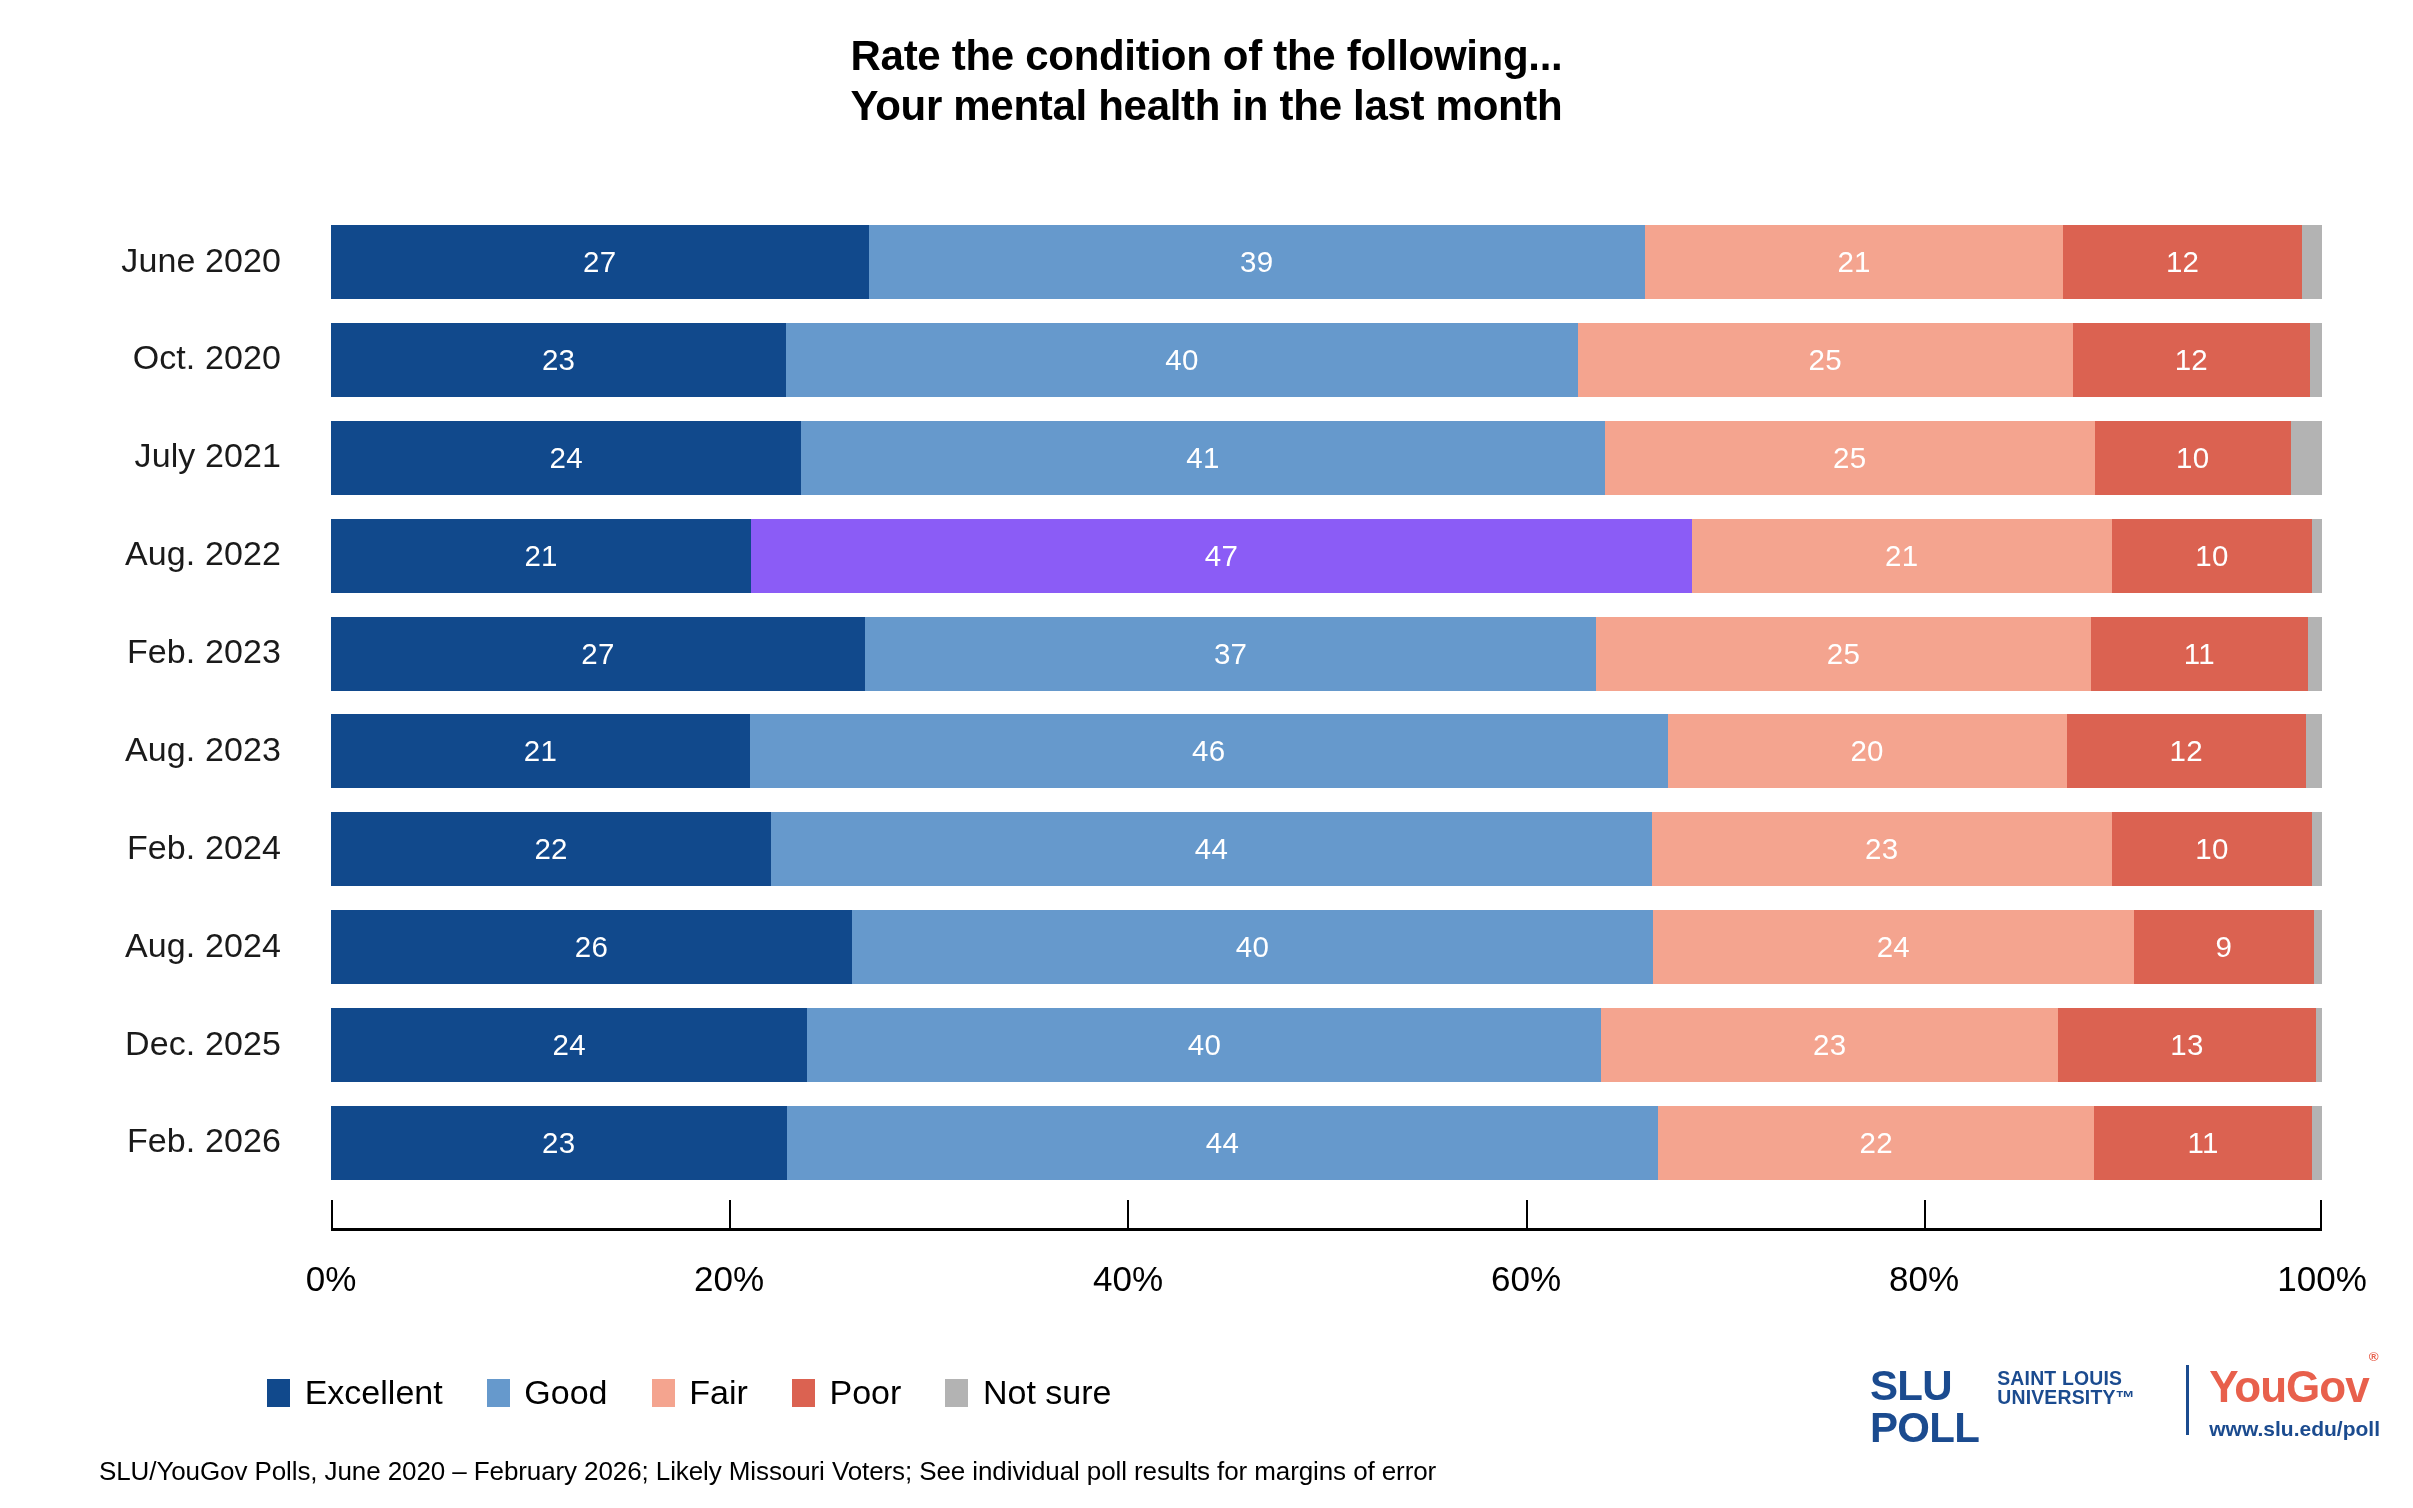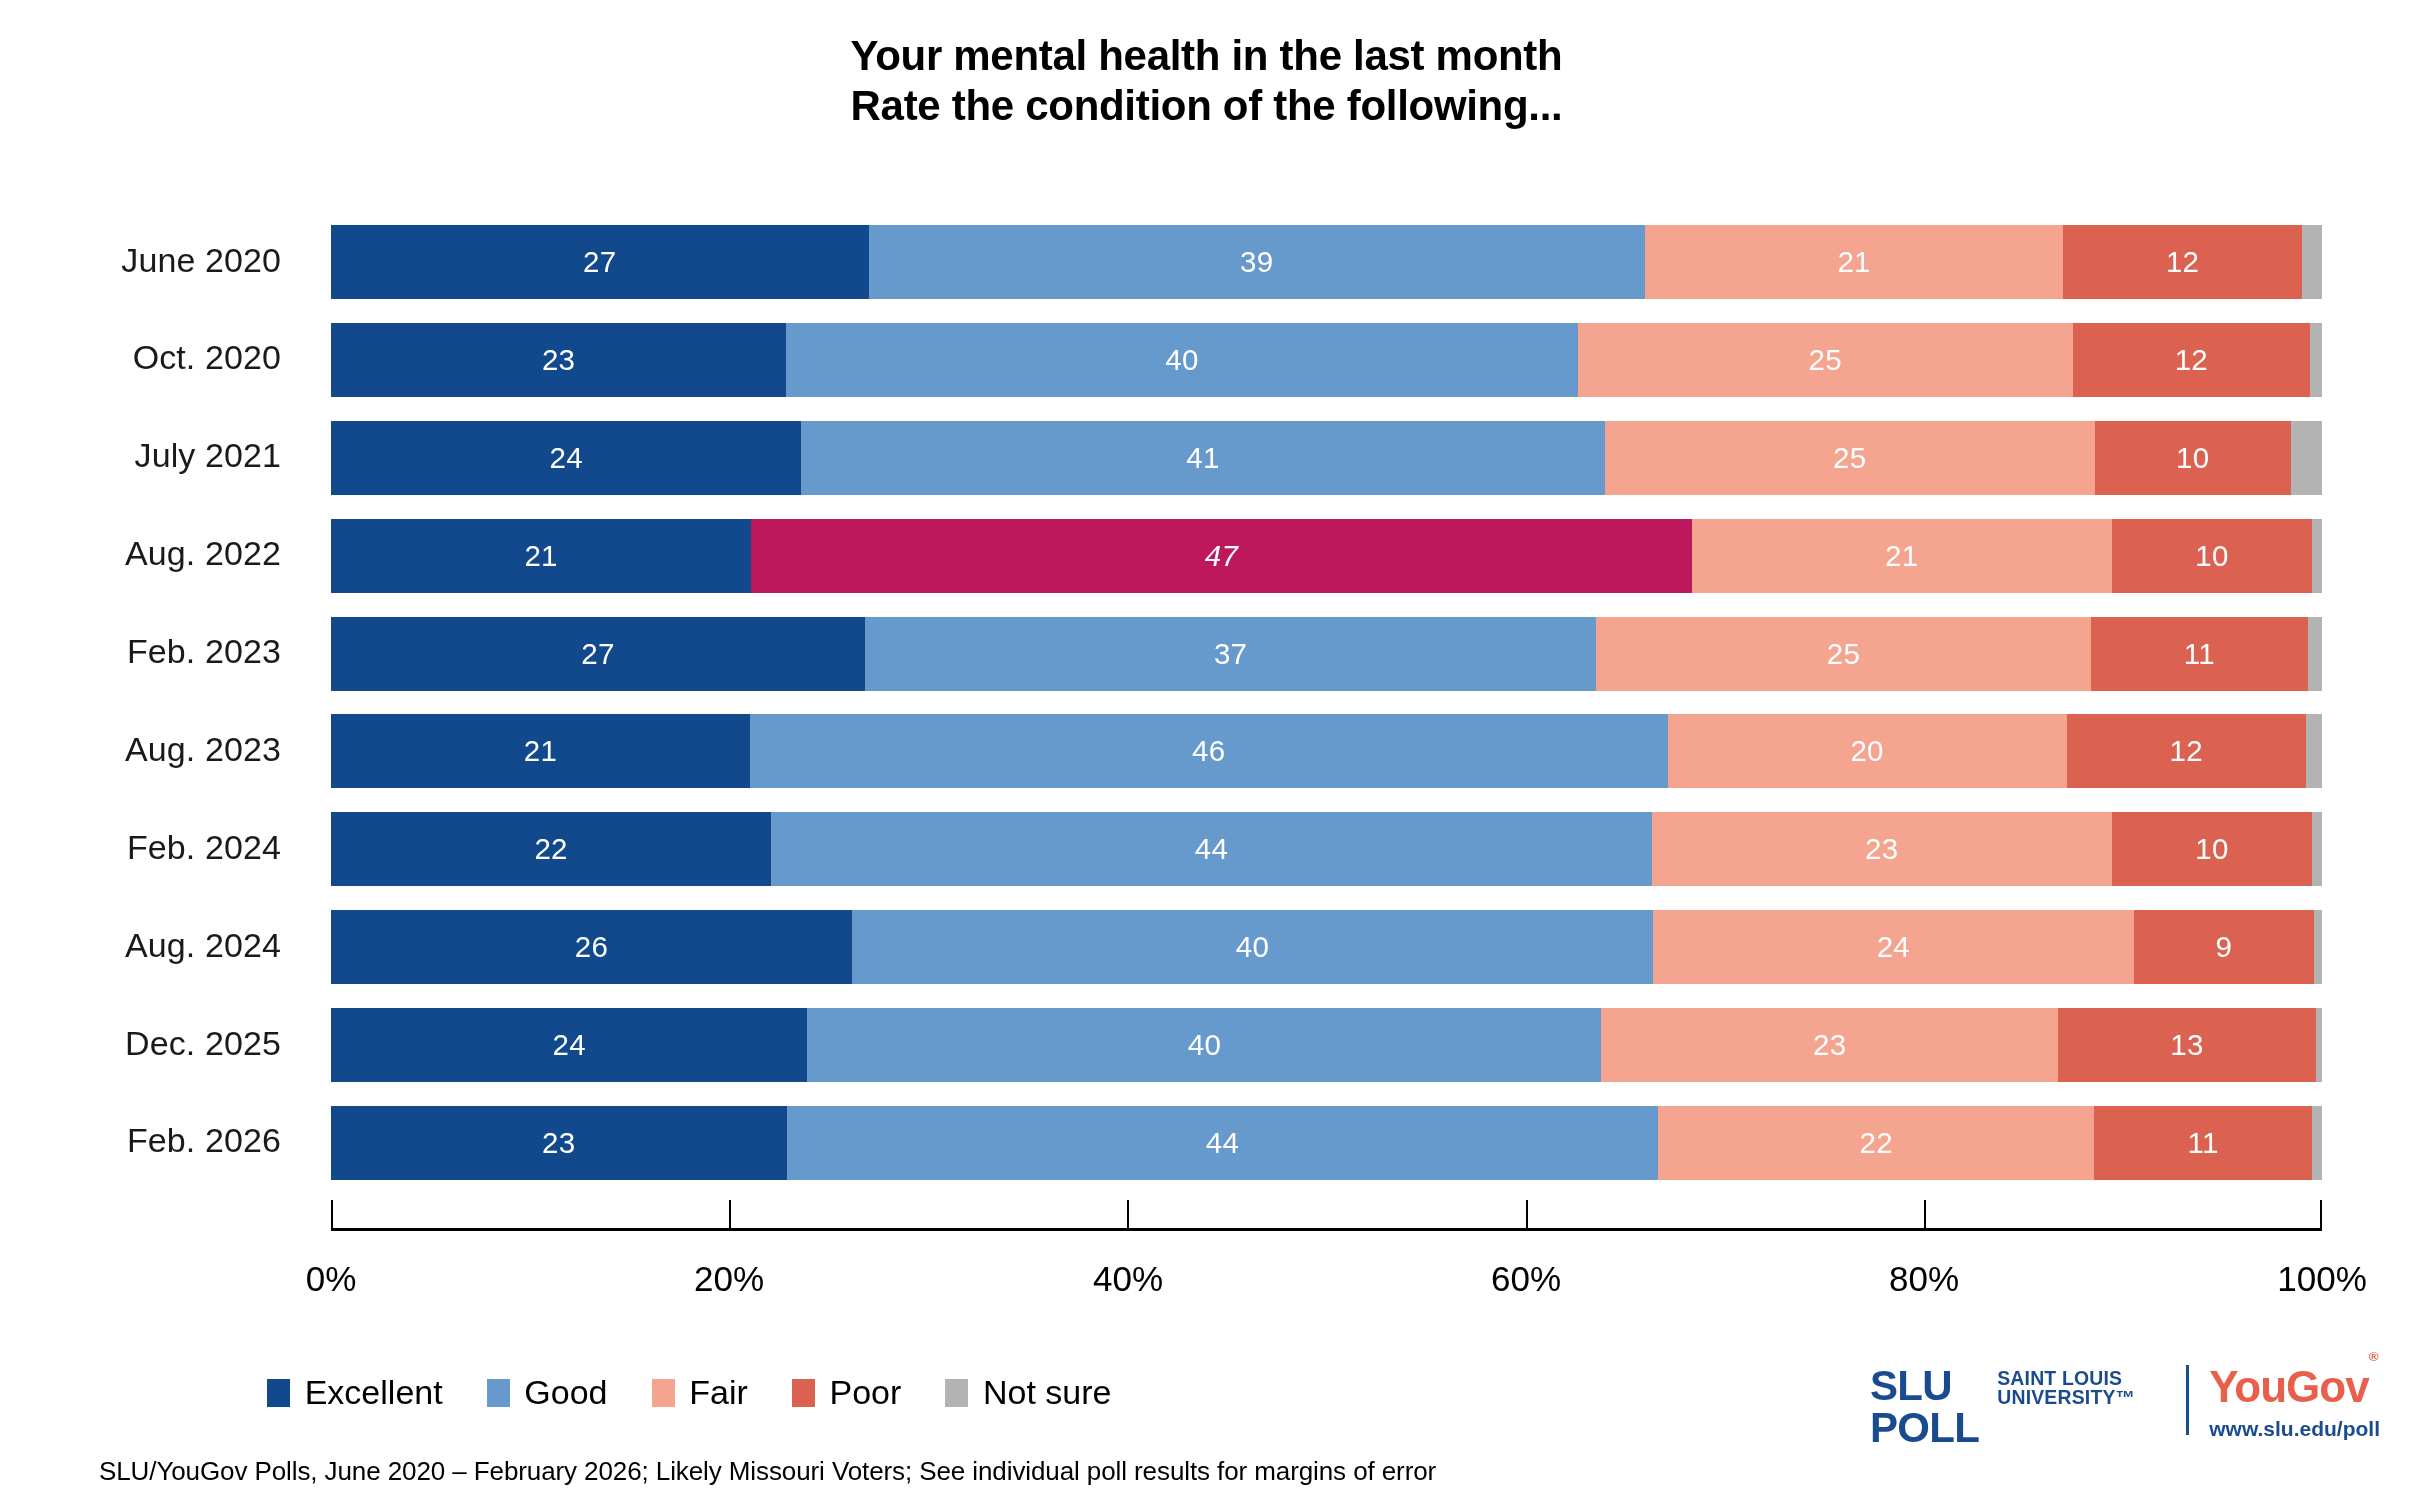--- a/index.html
+++ b/index.html
@@ -203,22 +203,22 @@
     margin-top: 9.4px;
     line-height: 1;
   }
 </style>
 </head>
 <body>
 
 <div id="page">
 
   <div class="title-block">
+    <div class="title-line">Rate the condition of the following...</div>
     <div class="title-line">Your mental health in the last month</div>
-    <div class="title-line">Rate the condition of the following...</div>
   </div>
 
   <div class="cat-labels" id="cat-labels">
       <div class="cat-label" style="top: 27.5px;">June 2020</div>
       <div class="cat-label" style="top: 125px;">Oct. 2020</div>
       <div class="cat-label" style="top: 223px;">July 2021</div>
       <div class="cat-label" style="top: 321px;">Aug. 2022</div>
       <div class="cat-label" style="top: 419px;">Feb. 2023</div>
       <div class="cat-label" style="top: 517px;">Aug. 2023</div>
       <div class="cat-label" style="top: 615px;">Feb. 2024</div>
@@ -270,21 +270,21 @@
         </div>
         <div class="seg" style="background: rgb(219, 98, 81); width: 9.84252%;">
           <span class="seg-label">10</span>
         </div>
         <div class="seg" style="background: rgb(179, 179, 179); width: 1.5748%;"></div>
       </div>
       <div class="bar-row" style="top: 306px; height: 74px;">
         <div class="seg" style="background: rgb(17, 73, 140); width: 21.1055%;">
           <span class="seg-label">21</span>
         </div>
-        <div class="seg" style="background: #be185d; width: 47.2362%; font-style: italic;">
+        <div class="seg" style="background: #8b5cf6; width: 47.2362%;">
           <span class="seg-label">47</span>
         </div>
         <div class="seg" style="background: rgb(244, 164, 143); width: 21.1055%;">
           <span class="seg-label">21</span>
         </div>
         <div class="seg" style="background: rgb(219, 98, 81); width: 10.0503%;">
           <span class="seg-label">10</span>
         </div>
         <div class="seg" style="background: rgb(179, 179, 179); width: 0.502513%;"></div>
       </div>

